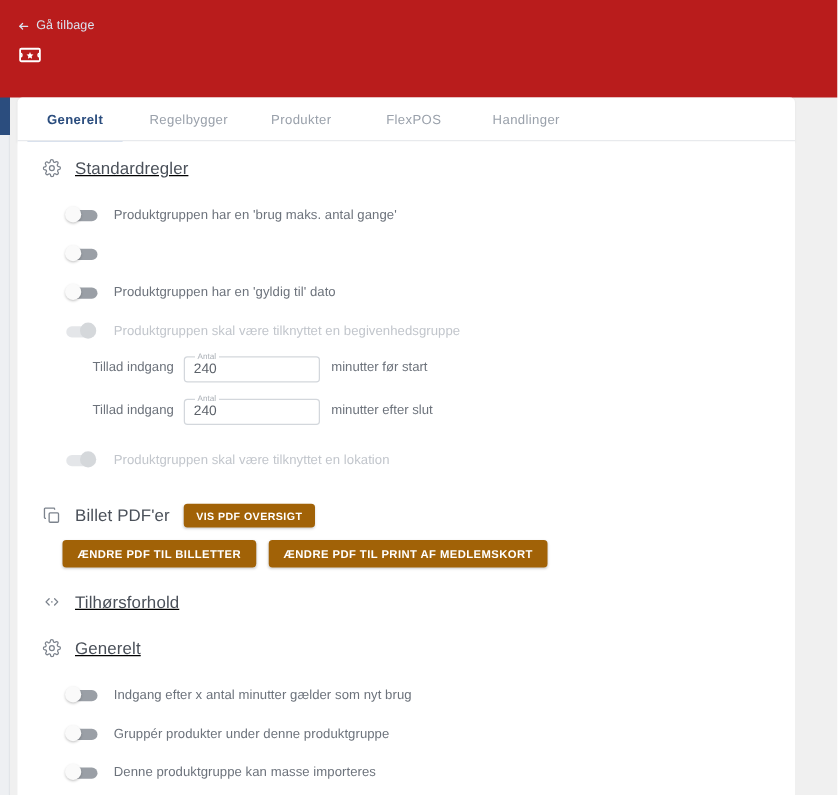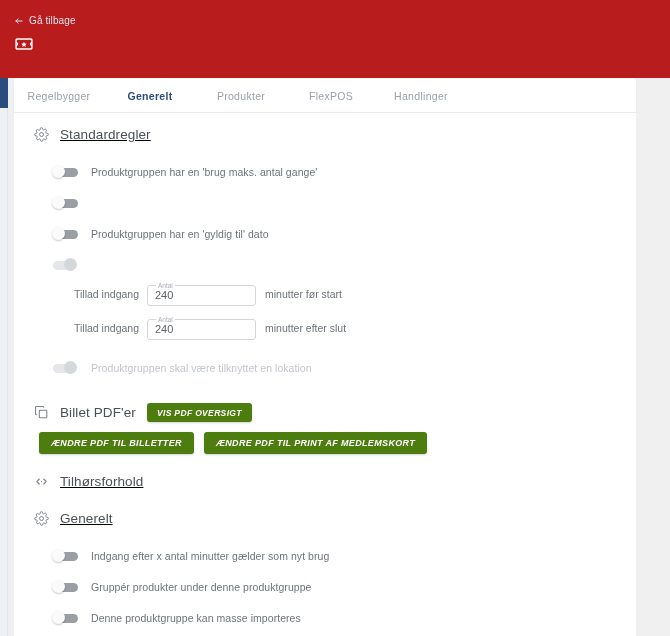--- a/index.html
+++ b/index.html
@@ -261,47 +261,46 @@
   }
   .input-suffix {
     font-size: 10.5px;
     color: #6d737c;
     white-space: nowrap;
     margin-left: 4px;
   }
 
   
   .btn {
-    background: #4d7c0f;
+    background: #a16207;
     color: #ffffff;
     border: none;
     border-radius: 3px;
     font-family: "Liberation Sans", sans-serif;
     font-size: 8.5px;
     font-weight: 700;
     letter-spacing: .35px;
     padding: 0 10px;
     height: 19px;
     cursor: pointer;
     white-space: nowrap;
     box-shadow: 0 1px 2px rgba(0,0,0,.18);
-    font-style: italic;
   }
   .btn.tall { height: 22px; font-size: 9px; padding: 0 12px; }
 
   .pdf-head {
     display: flex;
     align-items: center;
     gap: 11px;
     padding-left: 20px;
   }
   .pdf-buttons {
     display: flex;
     gap: 10px;
-    padding-left: 25px;
+    padding-left: 36px;
   }
 
   
   .sp-6  { height: 6px; }
   .sp-10 { height: 10px; }
   .sp-12 { height: 12px; }
   .sp-14 { height: 14px; }
   .sp-16 { height: 16px; }
   .sp-20 { height: 20px; }
   .sp-22 { height: 22px; }
@@ -332,22 +331,22 @@
         <svg viewBox="0 0 24 24" width="20" height="20" fill="none" stroke="#ffffff" stroke-width="1.7">
           <rect x="2.5" y="6" width="19" height="12" rx="1.2"></rect>
           <path d="M2.5 10.2a1.8 1.8 0 0 1 0 3.6M21.5 10.2a1.8 1.8 0 0 0 0 3.6" stroke-width="1.4"></path>
           <path d="M12 9.2l1 2.1 2.3.3-1.7 1.6.4 2.3-2-1.1-2 1.1.4-2.3-1.7-1.6 2.3-.3z" fill="#ffffff" stroke="none"></path>
         </svg>
       </span>
     </div>
   </div>
 
   <div class="tabbar">
+    <div class="tab active" style="width:92px;">Generelt</div>
     <div class="tab" style="width:90px;">Regelbygger</div>
-    <div class="tab active" style="width:92px;">Generelt</div>
     <div class="tab" style="width:90px;">Produkter</div>
     <div class="tab" style="width:90px;">FlexPOS</div>
     <div class="tab" style="width:90px;">Handlinger</div>
   </div>
   <div class="card-divider"></div>
 
   <div class="content-card">
     <div class="content-inner">
 
       <div class="sp-14"></div>
@@ -391,20 +390,21 @@
         <span class="toggle-label">Produktgruppen har en 'gyldig til' dato</span>
       </div>
 
       <div class="sp-12"></div>
 
       <div class="toggle-row">
         <span class="switch right disabled">
           <span class="track"></span>
             <span class="knob"></span>
         </span>
+        <span class="toggle-label dim">Produktgruppen skal være tilknyttet en begivenhedsgruppe</span>
       </div>
 
       <div class="sp-6"></div>
 
       <div class="input-row">
         <span class="input-prefix">Tillad indgang</span>
         <span class="field">
           <fieldset>
               <legend>Antal</legend>
             </fieldset>

